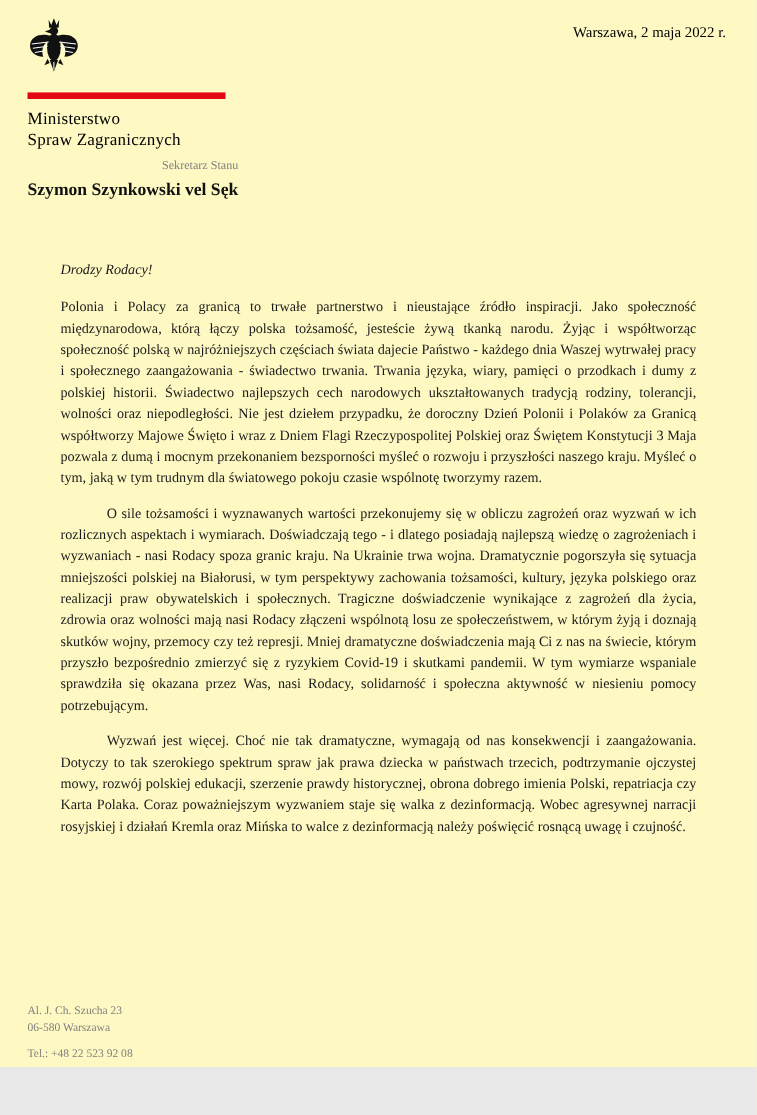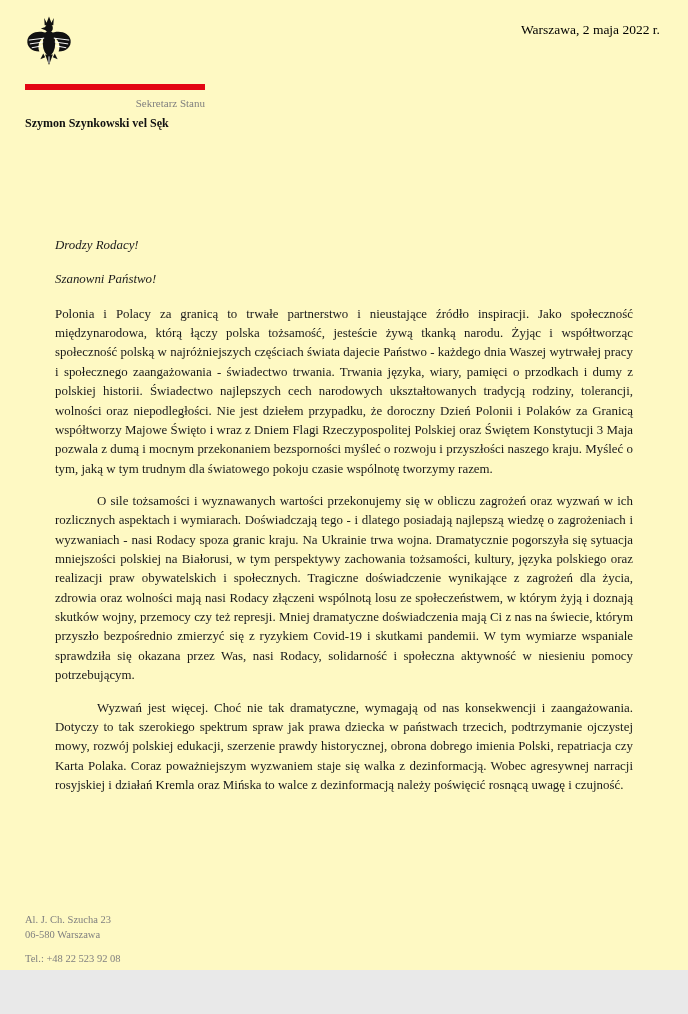--- a/index.html
+++ b/index.html
@@ -40,21 +40,21 @@
     letter-spacing: 0.2px;
   }
   .role {
     margin-top: 7px;
     font-size: 11px;
     color: #7f7f7f;
     text-align: right;
   }
   .sender {
     margin-top: 7px;
-    font-size: 12px;
+    font-size: 16px;
     font-weight: bold;
     color: #111;
   }
   .body-block {
     position: absolute;
     top: 236px;
     left: 55px;
     width: 578px;
     font-size: 12.9px;
     line-height: 1.5;
@@ -104,28 +104,31 @@
         <line x1="14" y1="72" x2="36" y2="68"></line>
         <line x1="60" y1="52" x2="92" y2="56"></line>
         <line x1="62" y1="60" x2="90" y2="64"></line>
         <line x1="64" y1="68" x2="86" y2="72"></line>
         <line x1="50" y1="90" x2="50" y2="104"></line>
       </g>
     </svg>
 
     <div class="redbar" style="background: rgb(227, 6, 19);"></div>
 
+    <div class="ministry">
+      <div>Ministerstwo</div>
+      <div>Spraw Zagranicznych</div>
+    </div>
 
     <div class="role">Sekretarz Stanu</div>
     <div class="sender">Szymon Szynkowski vel Sęk</div>
   </div>
 
   <div class="body-block">
     <p class="salutation">Drodzy Rodacy!</p>
-    <p class="salutation">Szanowni Państwo!</p>
     <p class="para">Polonia i Polacy za granicą to trwałe partnerstwo i nieustające źródło inspiracji. Jako społeczność międzynarodowa, którą łączy polska tożsamość, jesteście żywą tkanką narodu. Żyjąc i współtworząc społeczność polską w najróżniejszych częściach świata dajecie Państwo - każdego dnia Waszej wytrwałej pracy i społecznego zaangażowania - świadectwo trwania. Trwania języka, wiary, pamięci o przodkach i dumy z polskiej historii. Świadectwo najlepszych cech narodowych ukształtowanych tradycją rodziny, tolerancji, wolności oraz niepodległości. Nie jest dziełem przypadku, że doroczny Dzień Polonii i Polaków za Granicą współtworzy Majowe Święto i wraz z Dniem Flagi Rzeczypospolitej Polskiej oraz Świętem Konstytucji 3 Maja pozwala z dumą i mocnym przekonaniem bezsporności myśleć o rozwoju i przyszłości naszego kraju. Myśleć o tym, jaką w tym trudnym dla światowego pokoju czasie wspólnotę tworzymy razem.</p>
     <p class="para indent">O sile tożsamości i wyznawanych wartości przekonujemy się w obliczu zagrożeń oraz wyzwań w ich rozlicznych aspektach i wymiarach. Doświadczają tego - i dlatego posiadają najlepszą wiedzę o zagrożeniach i wyzwaniach - nasi Rodacy spoza granic kraju. Na Ukrainie trwa wojna. Dramatycznie pogorszyła się sytuacja mniejszości polskiej na Białorusi, w tym perspektywy zachowania tożsamości, kultury, języka polskiego oraz realizacji praw obywatelskich i społecznych. Tragiczne doświadczenie wynikające z zagrożeń dla życia, zdrowia oraz wolności mają nasi Rodacy złączeni wspólnotą losu ze społeczeństwem, w którym żyją i doznają skutków wojny, przemocy czy też represji. Mniej dramatyczne doświadczenia mają Ci z nas na świecie, którym przyszło bezpośrednio zmierzyć się z ryzykiem Covid-19 i skutkami pandemii. W tym wymiarze wspaniale sprawdziła się okazana przez Was, nasi Rodacy, solidarność i społeczna aktywność w niesieniu pomocy potrzebującym.</p>
     <p class="para indent">Wyzwań jest więcej. Choć nie tak dramatyczne, wymagają od nas konsekwencji i zaangażowania. Dotyczy to tak szerokiego spektrum spraw jak prawa dziecka w państwach trzecich, podtrzymanie ojczystej mowy, rozwój polskiej edukacji, szerzenie prawdy historycznej, obrona dobrego imienia Polski, repatriacja czy Karta Polaka. Coraz poważniejszym wyzwaniem staje się walka z dezinformacją. Wobec agresywnej narracji rosyjskiej i działań Kremla oraz Mińska to walce z dezinformacją należy poświęcić rosnącą uwagę i czujność.</p>
   </div>
 
   <div class="footer" style="color: rgb(127, 127, 127);">
     <div>Al. J. Ch. Szucha 23</div>
     <div>06-580 Warszawa</div>
     <div class="footer-gap"></div>
     <div>Tel.: +48 22 523 92 08</div>

